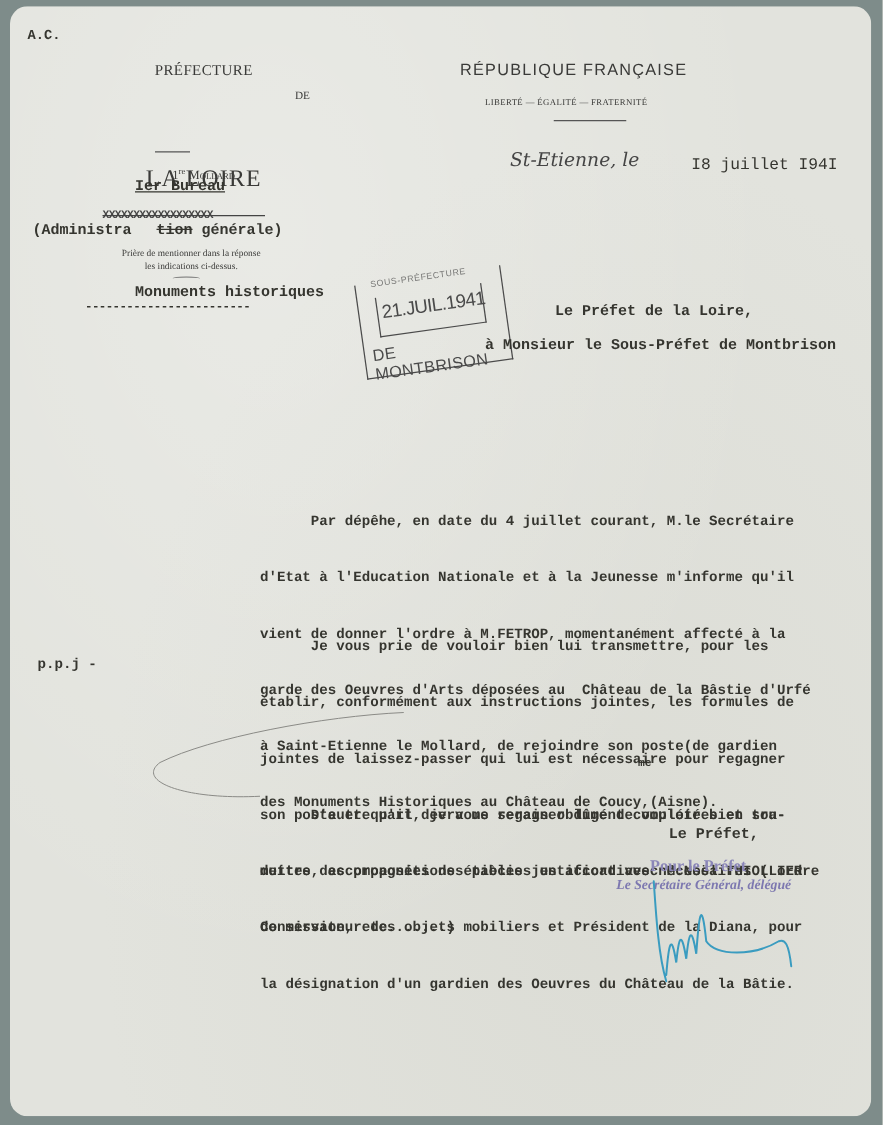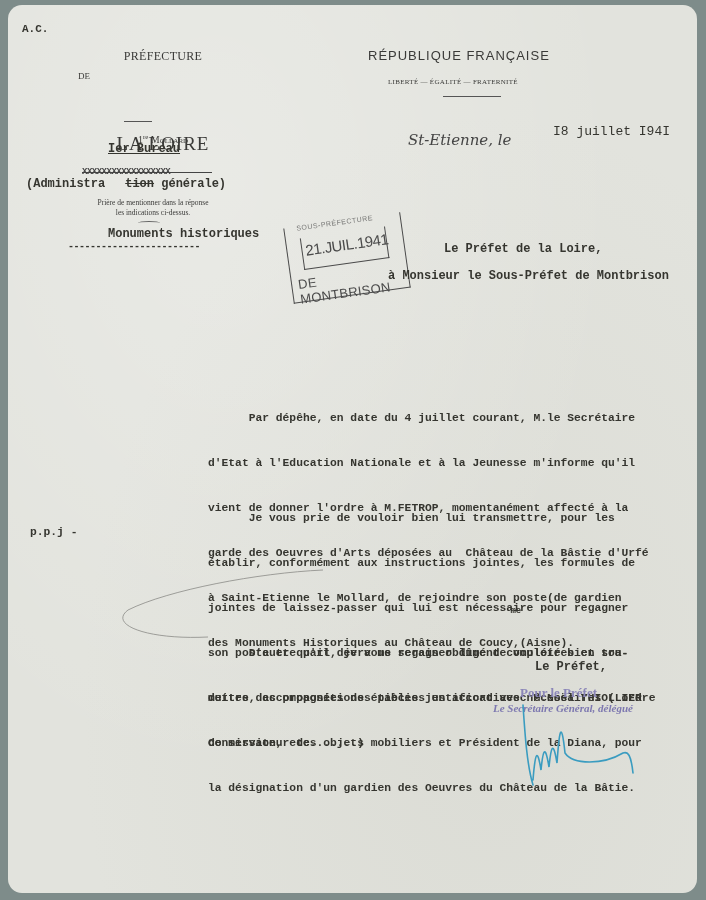--- a/index.html
+++ b/index.html
@@ -19,39 +19,39 @@
         radial-gradient(ellipse at 70% 80%, rgba(200,200,190,0.25), transparent 60%);
       border-radius: 14px;
     }
     .abs { position: absolute; }
     .serif { font-family: "Liberation Serif", "DejaVu Serif", serif; color: #3a3a38; }
     .type { font-family: "Liberation Mono", "DejaVu Sans Mono", monospace; color: #35352f; font-weight: bold; }
 
     .ac { left: 14px; top: 18px; font-size: 11px; }
 
     .pref-head { left: 70px; top: 44px; width: 170px; text-align: center; font-size: 12px; letter-spacing: 0.3px; }
-    .pref-de { left: 70px; top: 66px; width: 170px; text-align: left; font-size: 9px; }
+    .pref-de { left: 70px; top: 66px; width: 170px; text-align: right; font-size: 9px; }
     .pref-loire { left: 70px; top: 84px; width: 170px; text-align: center; font-size: 19px; letter-spacing: 1px; margin-top: 44px; }
     .pref-rule { left: 116px; top: 116px; width: 28px; height: 1px; background: #555; }
     .division { left: 70px; top: 128px; width: 170px; text-align: center; font-size: 10px; }
     .division sup { font-size: 7px; }
     .bureau { left: 100px; top: 137px; font-size: 12px; text-decoration: underline; }
     .struck { left: 74px; top: 162px; width: 130px; font-size: 9px; letter-spacing: -0.5px; color: #444; }
     .struck-line { left: 74px; top: 167px; width: 130px; height: 1px; background: #444; }
     .admin { left: 18px; top: 172px; font-size: 12px; }
     .admin .strike { text-decoration: line-through; margin-left: 20px; }
     .priere { left: 50px; top: 193px; width: 190px; text-align: center; font-size: 7.5px; line-height: 10px; }
     .orn { left: 130px; top: 216px; width: 22px; height: 4px; border-top: 1px solid #666; border-radius: 50%; }
     .monuments { left: 60px; top: 222px; font-size: 12px; margin-left: 40px; }
     .dashes { left: 60px; top: 236px; font-size: 10px; letter-spacing: -0.5px; }
 
     .rep { left: 360px; top: 43px; font-size: 13px; letter-spacing: 1px; }
     .devise { left: 380px; top: 73px; font-size: 7px; letter-spacing: 0.3px; }
     .rep-rule { left: 435px; top: 91px; width: 58px; height: 1px; background: #555; }
-    .place { left: 400px; top: 114px; font-family: "DejaVu Serif", serif; font-style: italic; font-size: 15px; color: #444; margin-top: 12px; }
+    .place { left: 400px; top: 114px; font-family: "DejaVu Serif", serif; font-style: italic; font-size: 15px; color: #444; }
     .date { left: 545px; top: 119px; font-size: 13px; font-weight: normal; }
 
     .stamp {
       left: 280px; top: 215px; width: 118px; height: 76px;
       transform: rotate(-8deg);
       border-left: 1.5px solid #4a4a4a;
       border-right: 1.5px solid #4a4a4a;
       border-bottom: 1.5px solid #4a4a4a;
       color: #4a4a4a;
       font-family: "Liberation Sans", sans-serif;

